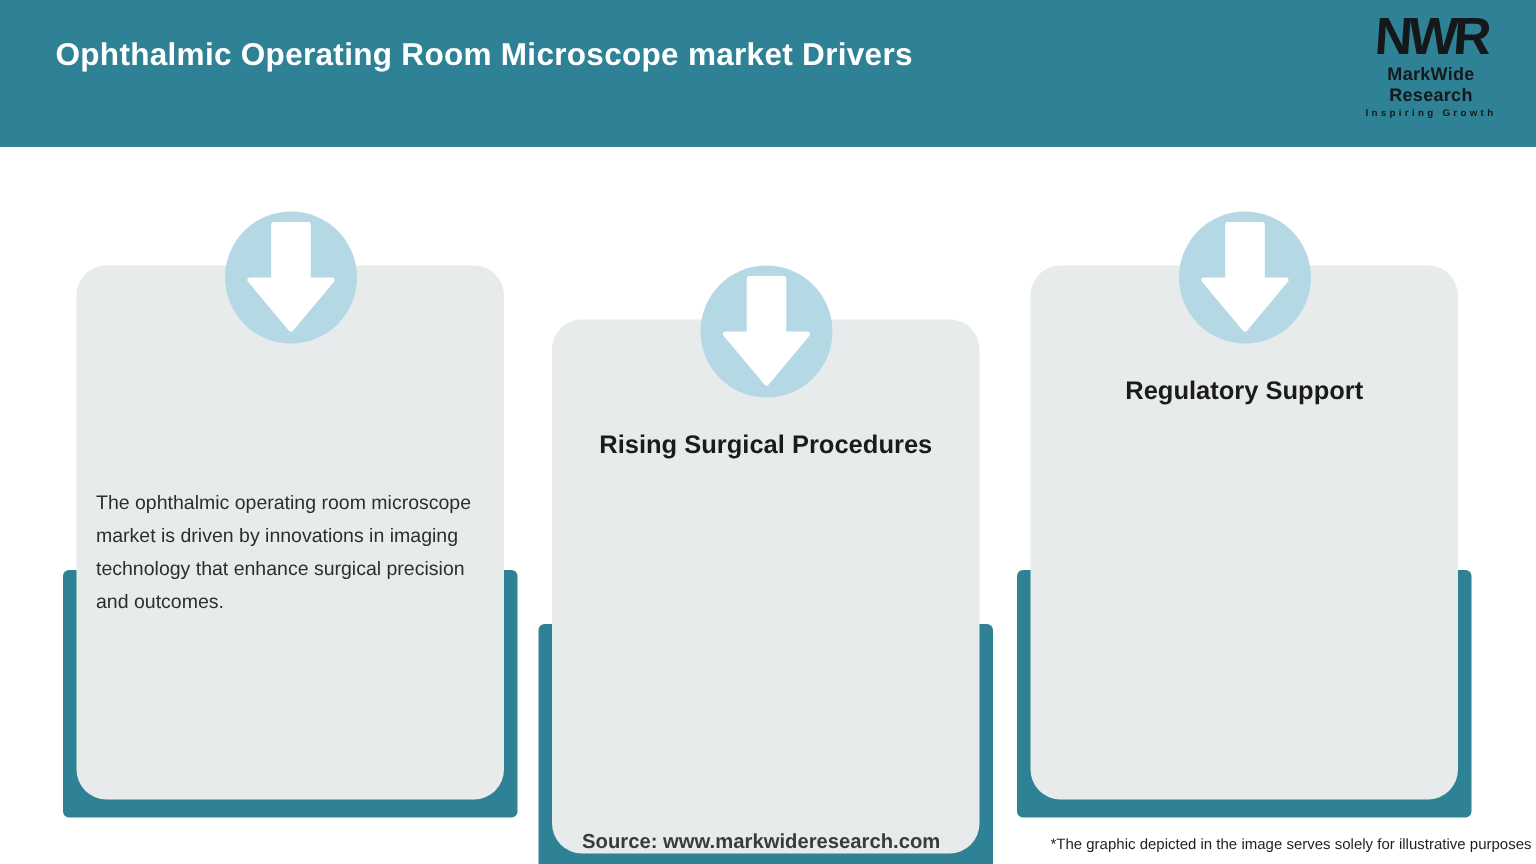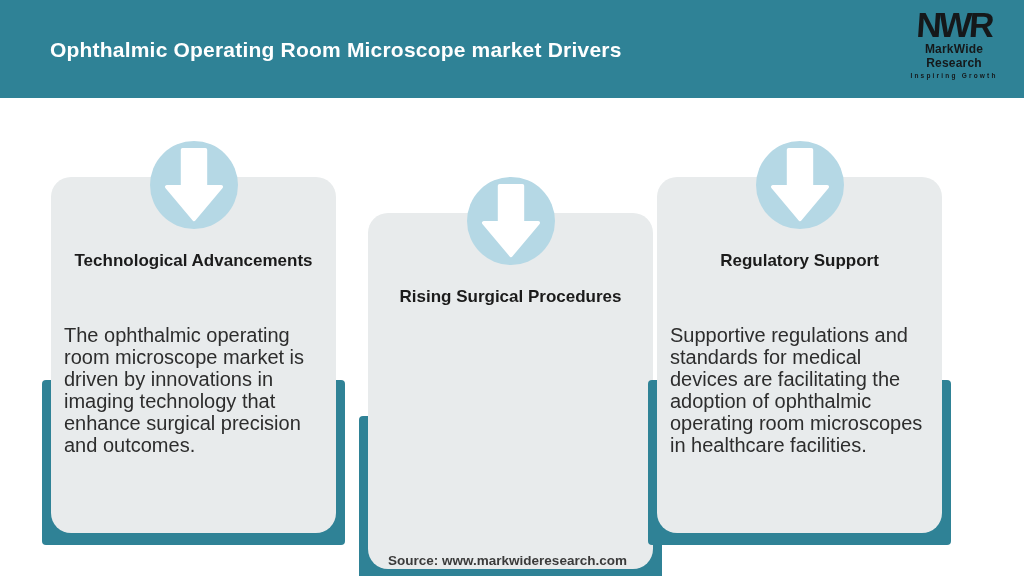--- a/index.html
+++ b/index.html
@@ -16,21 +16,21 @@
   .header {
     position: absolute;
     top: 0; left: 0; right: 0;
     height: 98px;
     background: var(--teal, #2f8296);
   }
   .page-title {
     position: absolute;
     left: 37px;
     top: 25px;
-    margin: 13px;
+    margin: 0;
     color: #ffffff;
     font-size: 21px;
     font-weight: bold;
     letter-spacing: 0.2px;
   }
   .logo {
     position: absolute;
     top: 7px;
     right: 12px;
     width: 116px;
@@ -59,21 +59,21 @@
 
   
   .col {
     position: absolute;
     top: 0;
     width: 303px;
     height: 576px;
   }
   .col-1 { left: 42px; }
   .col-2 { left: 359px; margin-top: 36px; }
-  .col-3 { left: 648px; }
+  .col-3 { left: 678px; }
 
   .backdrop {
     position: absolute;
     top: 380px;
     left: 0; right: 0;
     height: 165px;
     background: var(--teal, #2f8296);
     border-radius: 4px;
   }
   .card {
@@ -104,21 +104,21 @@
     text-align: center;
     font-size: 17px;
     font-weight: bold;
     color: #1b1b1b;
   }
   .card-desc {
     position: absolute;
     top: 324px;
     left: 22px; right: 20px;
     margin: 0;
-    font-size: 20px;
+    font-size: 13px;
     line-height: 22px;
     color: #2d2d2d;
     text-align: left;
   }
 
   
   .source {
     position: absolute;
     top: 553px;
     left: 335px;
@@ -151,21 +151,20 @@
   </div>
 
   <div class="col col-1">
     <div class="backdrop"></div>
     <div class="card"></div>
     <div class="bubble">
       <svg viewBox="0 0 100 100" aria-hidden="true">
         <polygon points="37,10 63,10 63,52 81,52 50,89 19,52 37,52" fill="#ffffff" stroke="#ffffff" stroke-width="4" stroke-linejoin="round"></polygon>
       </svg>
     </div>
-    <h2 class="card-title">Technological Advancements</h2>
     <p class="card-desc">The ophthalmic operating room microscope market is driven by innovations in imaging technology that enhance surgical precision and outcomes.</p>
   </div>
 
   <div class="col col-2">
     <div class="backdrop"></div>
     <div class="card"></div>
     <div class="bubble">
       <svg viewBox="0 0 100 100" aria-hidden="true">
         <polygon points="37,10 63,10 63,52 81,52 50,89 19,52 37,52" fill="#ffffff" stroke="#ffffff" stroke-width="4" stroke-linejoin="round"></polygon>
       </svg>
@@ -175,18 +174,18 @@
 
   <div class="col col-3">
     <div class="backdrop"></div>
     <div class="card"></div>
     <div class="bubble">
       <svg viewBox="0 0 100 100" aria-hidden="true">
         <polygon points="37,10 63,10 63,52 81,52 50,89 19,52 37,52" fill="#ffffff" stroke="#ffffff" stroke-width="4" stroke-linejoin="round"></polygon>
       </svg>
     </div>
     <h2 class="card-title">Regulatory Support</h2>
-    <p class="card-desc">Supportive regulations and standards for medical devices are facilitating the adoption of ophthalmic operating room microscopes in healthcare facilities.</p>
   </div>
 
   <div class="source">Source: www.markwideresearch.com</div>
+  <div class="disclaimer">*The graphic depicted in the image serves solely for illustrative purposes</div>
 
 </div>
 
 </body></html>

